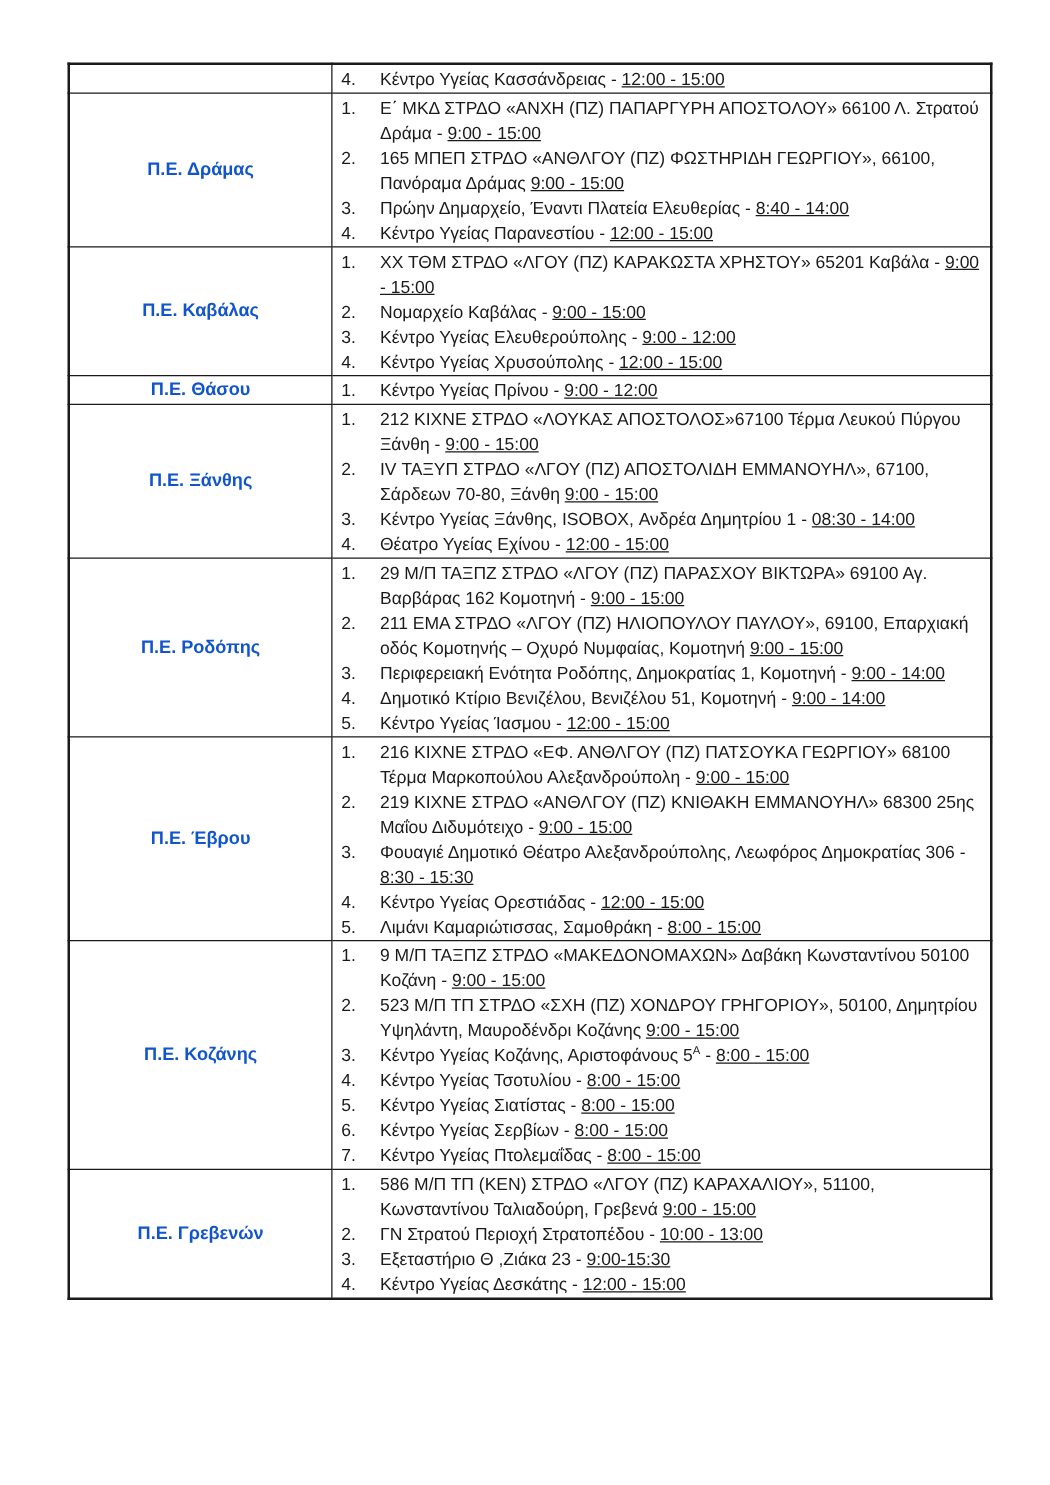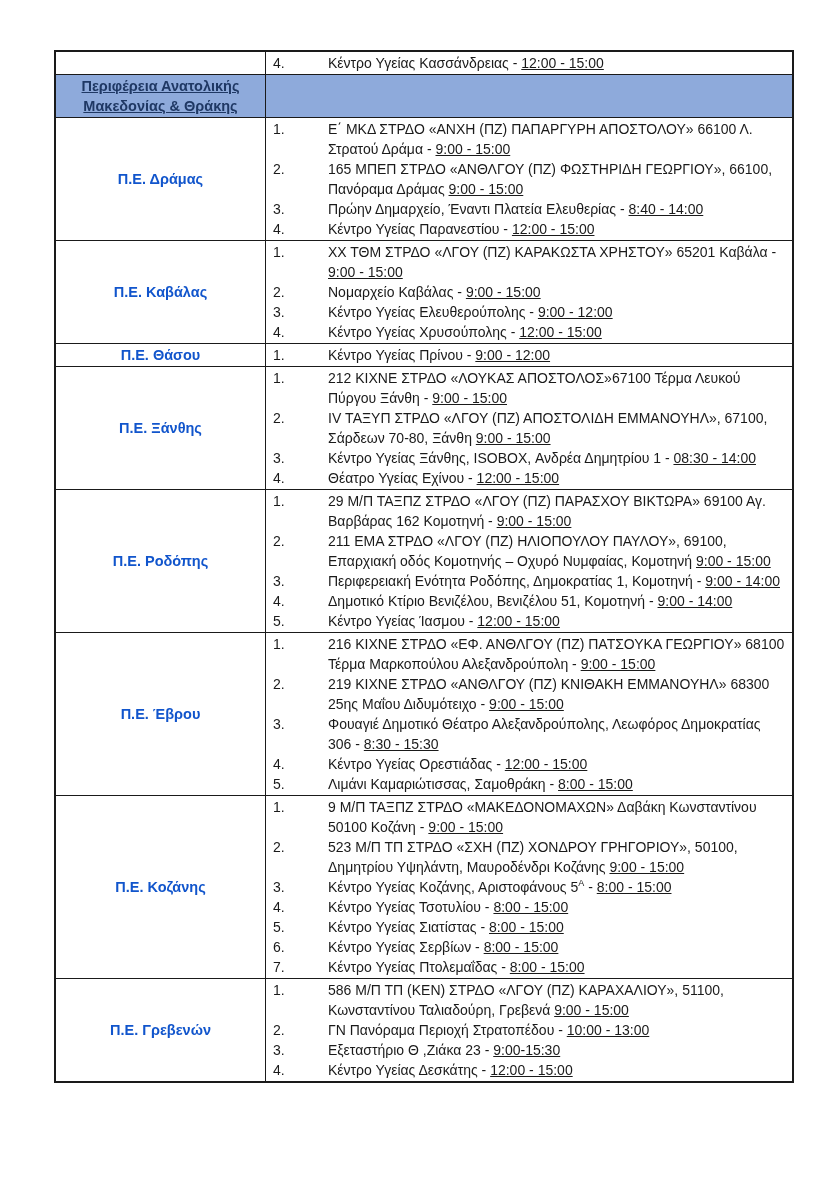--- a/index.html
+++ b/index.html
@@ -57,21 +57,21 @@
   .item {
     display: flex;
     align-items: flex-start;
   }
   .num {
     flex: 0 0 38px;
     box-sizing: border-box;
     padding-left: 7px;
     text-align: left;
   }
-  .itext { flex: 1 1 auto; margin-left: 24px; }
+  .itext { flex: 1 1 auto; }
   .time  { text-decoration: underline; }
   sup {
     font-size: 9px;
     line-height: 0;
   }
 </style>
 </head>
 <body>
 
 <div class="page">
@@ -80,26 +80,20 @@
         <tr>
           <td class="cell-left"></td>
           <td class="cell-right">
             <div class="item">
               <span class="num">4.</span>
               <span class="itext"><span class="tpart">Κέντρο Υγείας Κασσάνδρειας</span><span class="sep"> - </span><span class="time">12:00 - 15:00</span></span>
             </div>
           </td>
         </tr>
         <tr>
-          <td class="cell-left header-cell">
-            <div class="header-label">Περιφέρεια Ανατολικής Μακεδονίας &amp; Θράκης</div>
-          </td>
-          <td class="cell-right header-cell"></td>
-        </tr>
-        <tr>
           <td class="cell-left">
             <div class="region-label">Π.Ε. Δράμας</div>
           </td>
           <td class="cell-right">
             <div class="item">
               <span class="num">1.</span>
               <span class="itext"><span class="tpart">Ε΄ ΜΚΔ ΣΤΡΔΟ «ΑΝΧΗ (ΠΖ) ΠΑΠΑΡΓΥΡΗ ΑΠΟΣΤΟΛΟΥ» 66100 Λ. Στρατού Δράμα</span><span class="sep"> - </span><span class="time">9:00 - 15:00</span></span>
             </div>
             <div class="item">
               <span class="num">2.</span>
@@ -265,21 +259,21 @@
           <td class="cell-left">
             <div class="region-label">Π.Ε. Γρεβενών</div>
           </td>
           <td class="cell-right">
             <div class="item">
               <span class="num">1.</span>
               <span class="itext"><span class="tpart">586 Μ/Π ΤΠ (ΚΕΝ) ΣΤΡΔΟ «ΛΓΟΥ (ΠΖ) ΚΑΡΑΧΑΛΙΟΥ», 51100, Κωνσταντίνου Ταλιαδούρη, Γρεβενά</span><span class="sep"> </span><span class="time">9:00 - 15:00</span></span>
             </div>
             <div class="item">
               <span class="num">2.</span>
-              <span class="itext"><span class="tpart">ΓΝ Πανόραμα Περιοχή Στρατοπέδου</span><span class="sep"> - </span><span class="time">10:00 - 13:00</span></span>
+              <span class="itext"><span class="tpart">ΓΝ Στρατού Περιοχή Στρατοπέδου</span><span class="sep"> - </span><span class="time">10:00 - 13:00</span></span>
             </div>
             <div class="item">
               <span class="num">3.</span>
               <span class="itext"><span class="tpart">Εξεταστήριο Θ ,Ζιάκα 23</span><span class="sep"> - </span><span class="time">9:00-15:30</span></span>
             </div>
             <div class="item">
               <span class="num">4.</span>
               <span class="itext"><span class="tpart">Κέντρο Υγείας Δεσκάτης</span><span class="sep"> - </span><span class="time">12:00 - 15:00</span></span>
             </div>
           </td>

